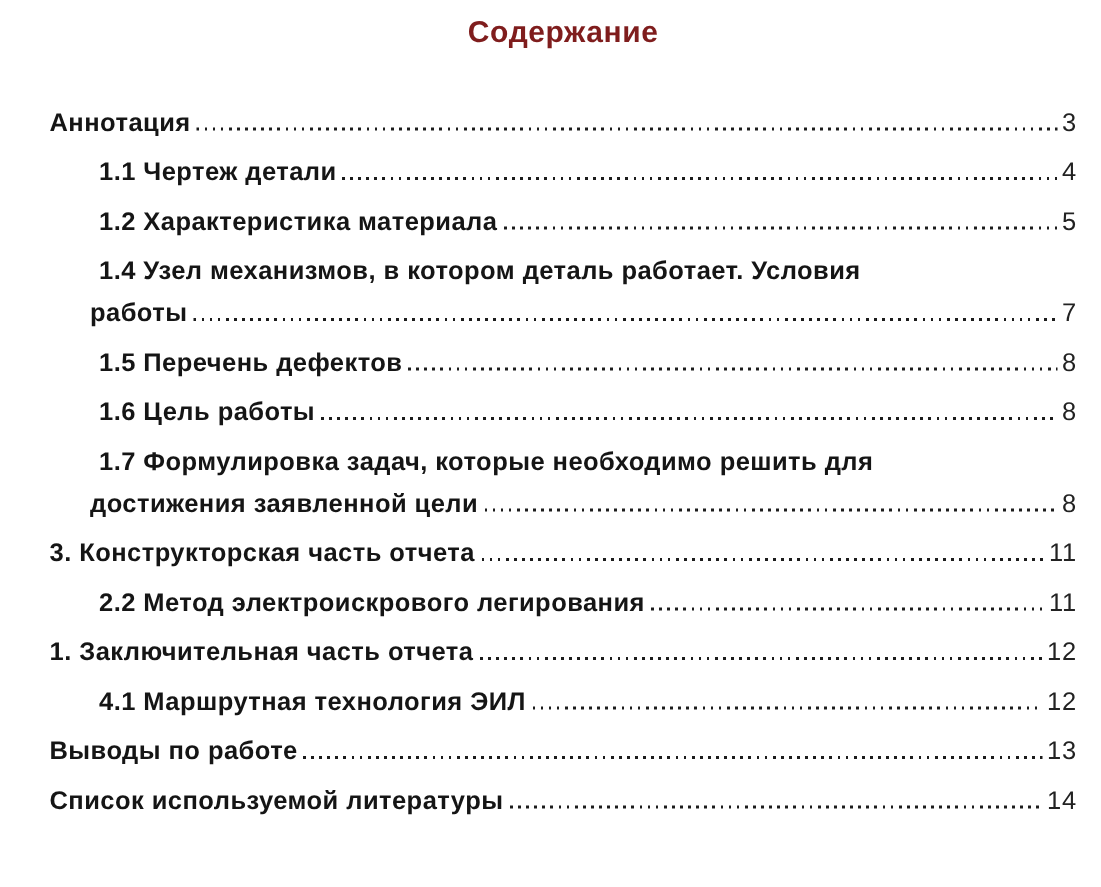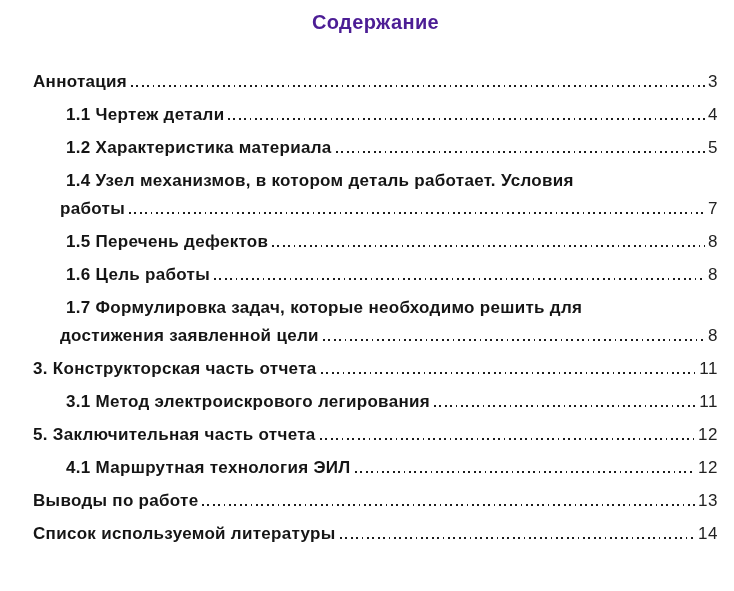--- a/index.html
+++ b/index.html
@@ -14,21 +14,21 @@
     width: 734px; height: 591px;
     padding-top: 6px;
   }
   .toc-title {
     font-size: 20px;
     font-weight: 700;
     line-height: 28px;
     letter-spacing: 0.4px;
     text-align: center;
     margin: 2px 16px 4px 33px;
-    color: #4c1d95;
+    color: #7f1d1d;
   }
   .toc-entries { padding-right: 16px; margin-top: 32px; }
   .entry { margin-bottom: 5px; }
   .entry.level1 { padding-left: 33px; }
   .entry.level2 { padding-left: 60px; }
   .line {
     display: flex;
     align-items: baseline;
     line-height: 28px;
     font-size: 17px;
@@ -115,28 +115,28 @@
       </div>
       <div class="entry level1">
         <div class="line first">
           <span class="label">3. Конструкторская часть отчета</span>
           <span class="leader"></span>
           <span class="page-num">11</span>
         </div>
       </div>
       <div class="entry level2">
         <div class="line first">
-          <span class="label">3.1 Метод электроискрового легирования</span>
+          <span class="label">2.2 Метод электроискрового легирования</span>
           <span class="leader"></span>
           <span class="page-num">11</span>
         </div>
       </div>
       <div class="entry level1">
         <div class="line first">
-          <span class="label">5. Заключительная часть отчета</span>
+          <span class="label">1. Заключительная часть отчета</span>
           <span class="leader"></span>
           <span class="page-num">12</span>
         </div>
       </div>
       <div class="entry level2">
         <div class="line first">
           <span class="label">4.1 Маршрутная технология ЭИЛ</span>
           <span class="leader"></span>
           <span class="page-num">12</span>
         </div>

